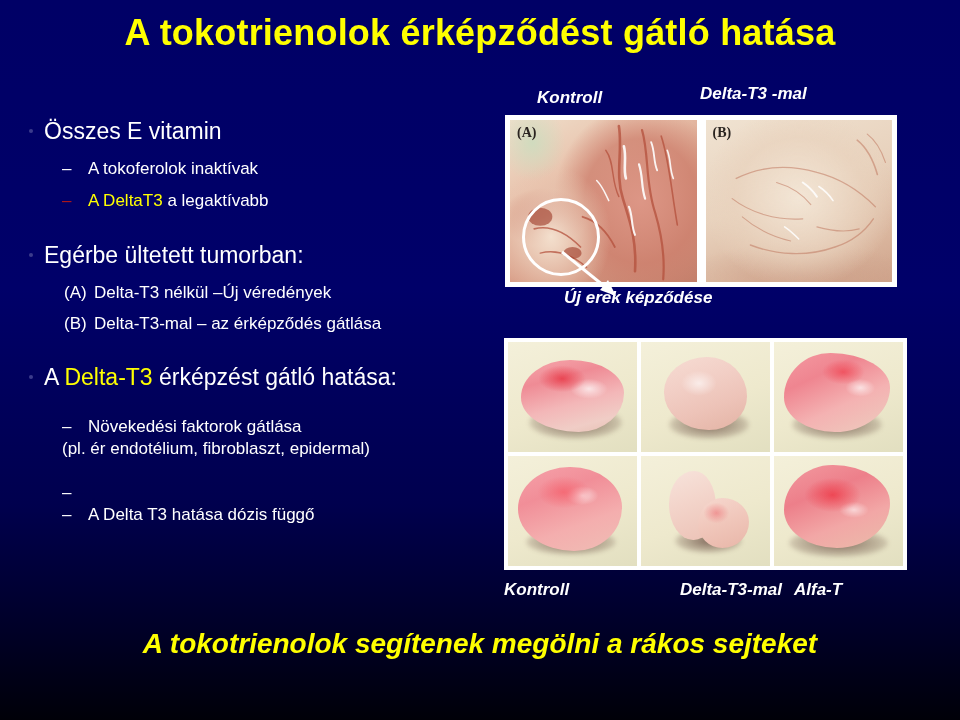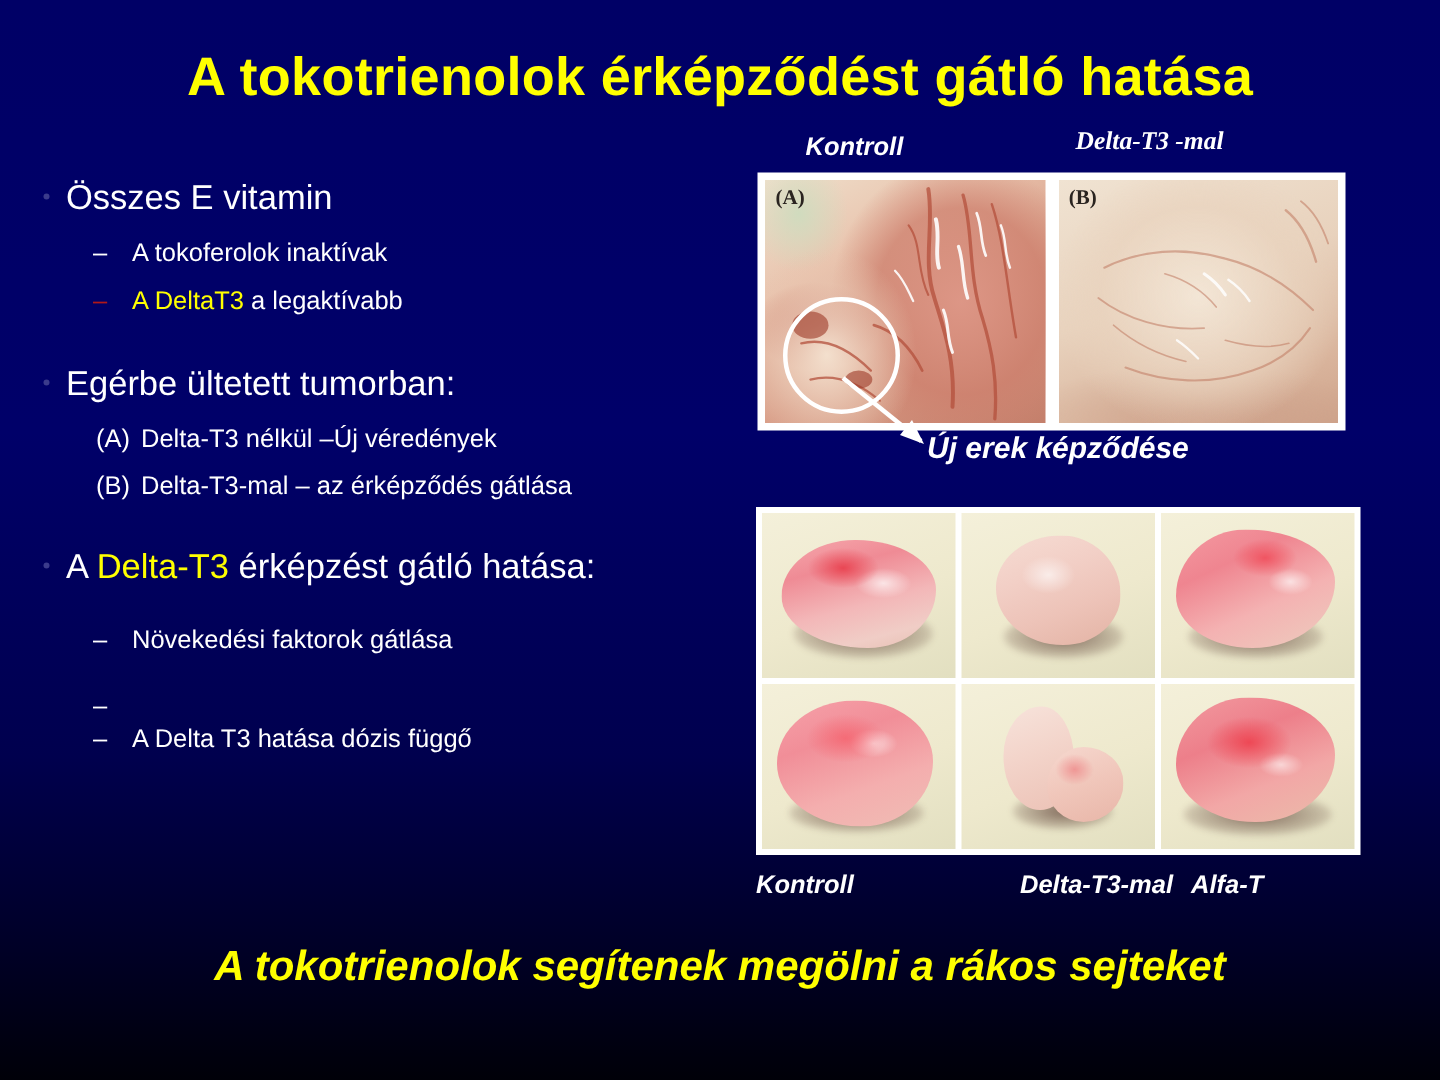--- a/index.html
+++ b/index.html
@@ -19,21 +19,21 @@
         #000026 88%,
         #000008 100%);
     font-family: "Liberation Sans", sans-serif;
     -webkit-font-smoothing: antialiased;
   }
 
   
   #title {
     position: absolute;
     left: 0;
-    top: 30px;
+    top: 12px;
     width: 960px;
     text-align: center;
     color: #ffff00;
     font-size: 36px;
     font-weight: bold;
     letter-spacing: 0.2px;
     white-space: nowrap;
   }
 
   
@@ -113,21 +113,21 @@
   }
   .fig-lbl {
     position: absolute;
     color: #ffffff;
     font-size: 17px;
     font-weight: bold;
     font-style: italic;
     white-space: nowrap;
   }
   #lbl-kontroll-top { left: 32px; top: 0; }
-  #lbl-deltat3-top  { left: 212px; top: -4px; font-family: Liberation Serif, serif; }
+  #lbl-deltat3-top  { left: 195px; top: -4px; }
 
   #fig-top {
     position: absolute;
     left: 505px;
     top: 115px;
     width: 392px;
     height: 172px;
     background: #ffffff;
     padding: 5px;
     box-sizing: border-box;
@@ -178,24 +178,24 @@
   #arrow-annot {
     position: absolute;
     left: 560px;
     top: 250px;
     width: 70px;
     height: 56px;
     pointer-events: none;
   }
   #cap-ujerek {
     position: absolute;
-    left: 618px;
+    left: 564px;
     top: 288px;
     color: #ffffff;
-    font-size: 20px;
+    font-size: 17px;
     font-weight: bold;
     font-style: italic;
     white-space: nowrap;
     text-align: right;
   }
 
   
   #fig-bottom {
     position: absolute;
     left: 504px;
@@ -302,20 +302,21 @@
       <span class="dot"></span>
       <span>A </span><span class="hl">Delta-T3</span><span> érképzést gátló hatása:</span>
     </div>
 
     <div class="gap-m"></div>
 
     <div class="lvl2">
       <span class="dash">–</span>
       <span>Növekedési faktorok gátlása</span>
     </div>
+    <div class="para">(pl. ér endotélium, fibroblaszt, epidermal)</div>
 
     <div class="gap-m"></div>
 
     <div class="lvl2">
       <span class="dash">–</span>
     </div>
 
     <div class="gap-m"></div>
 
     <div class="lvl2">

